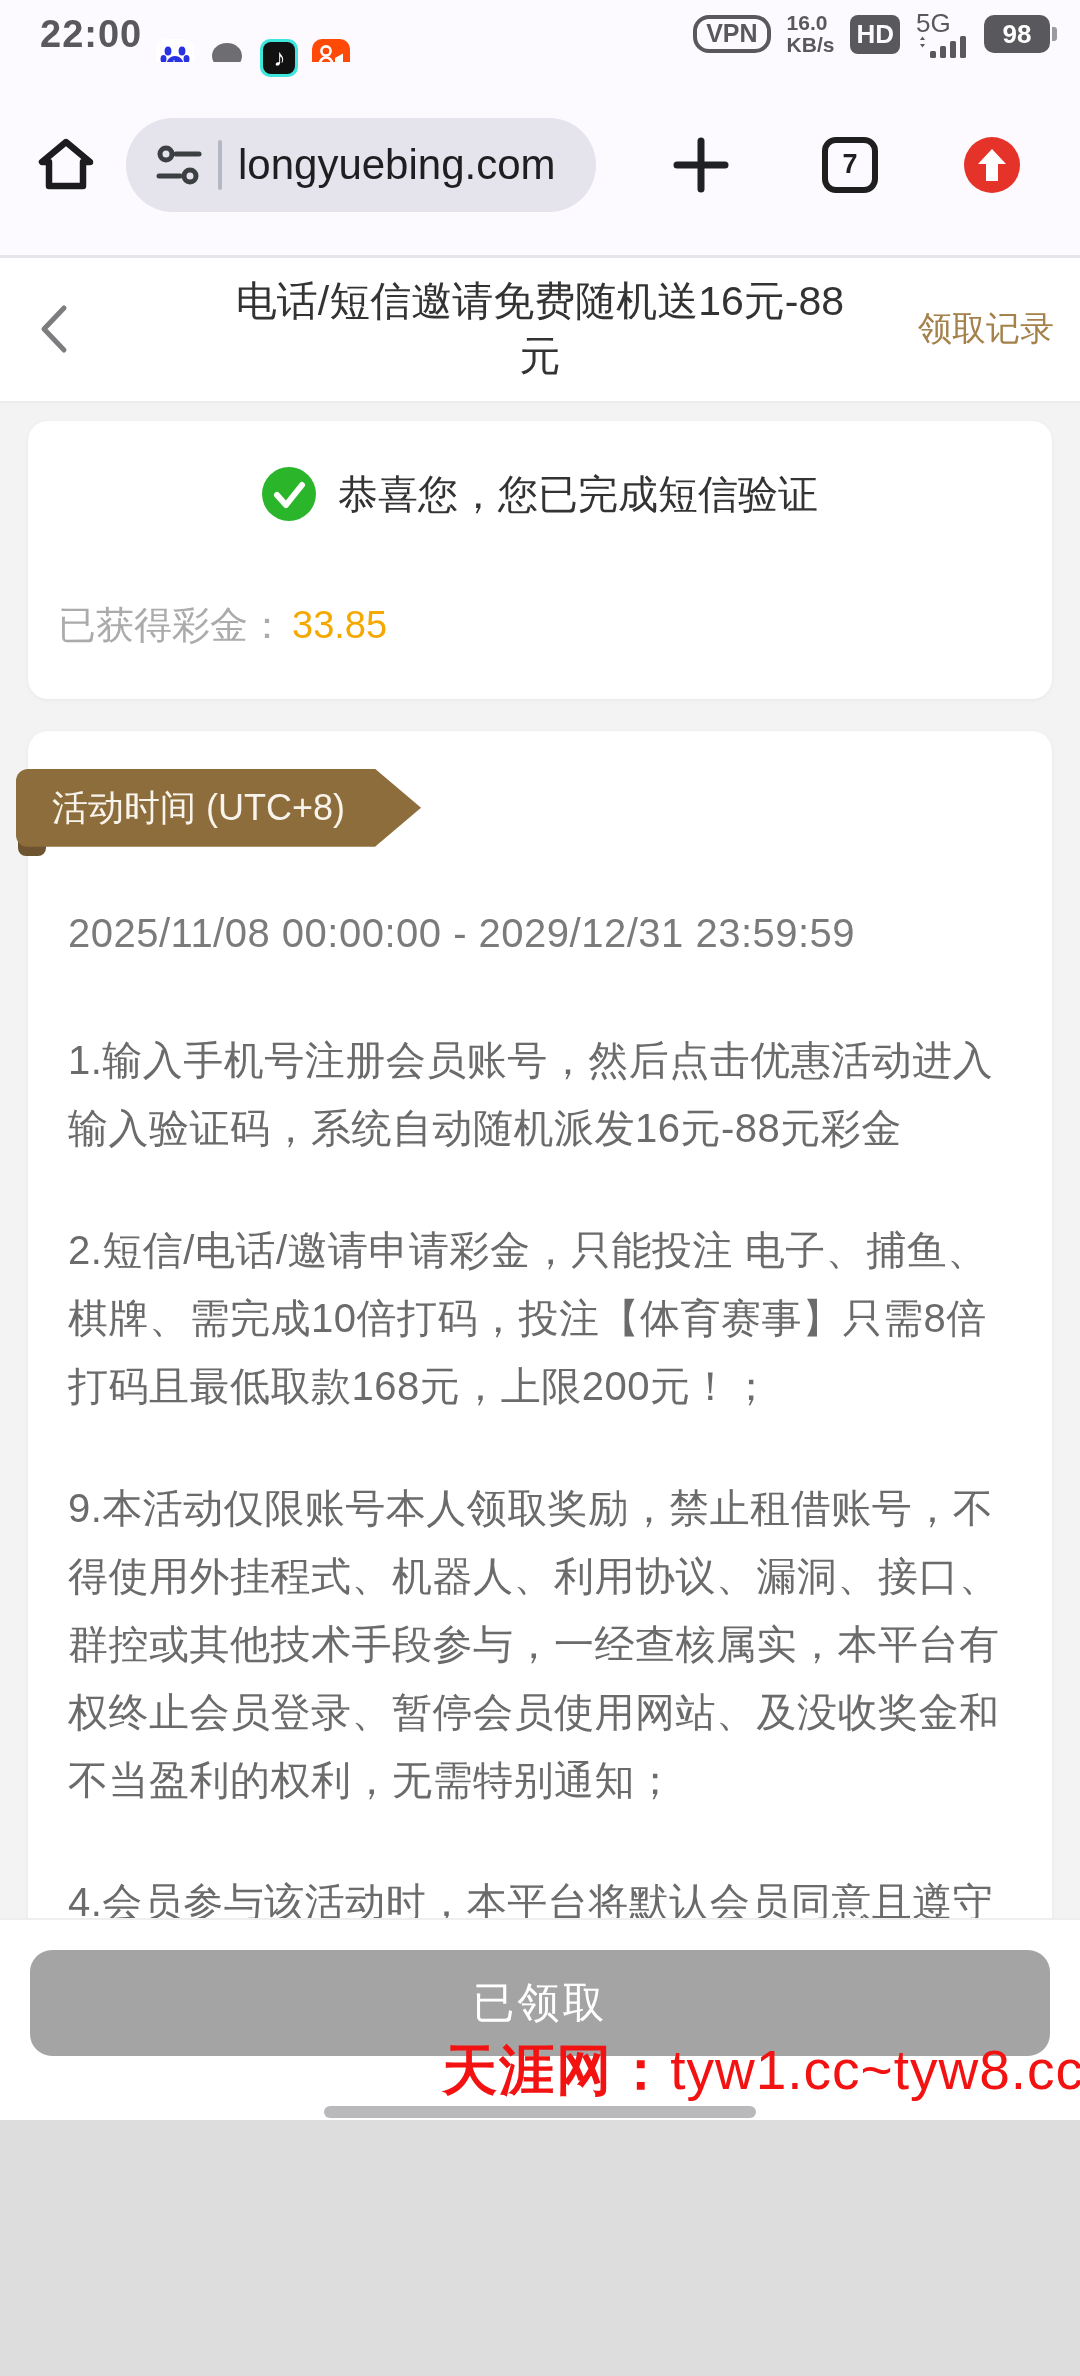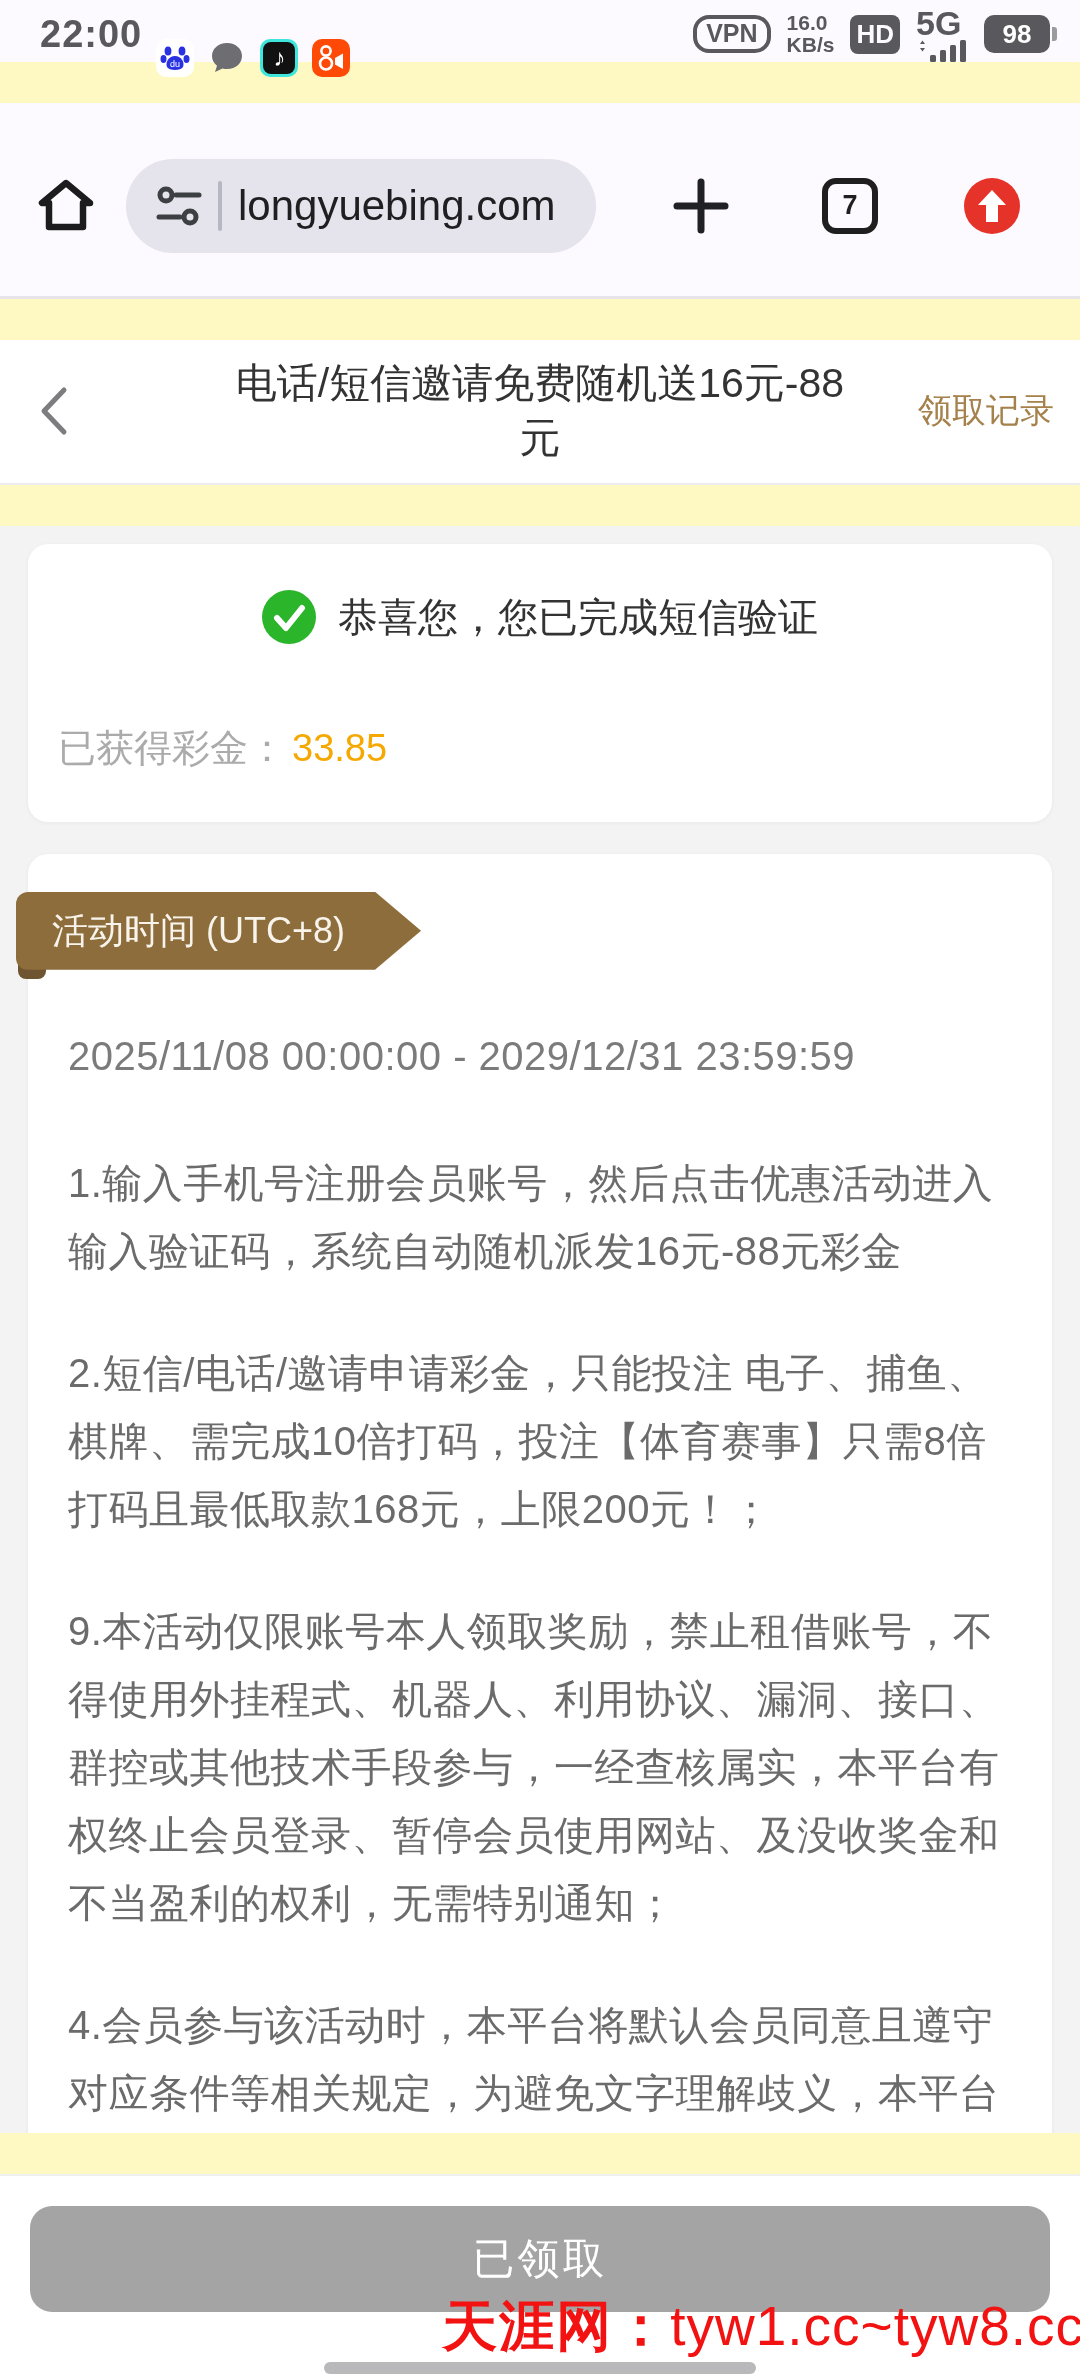--- a/index.html
+++ b/index.html
@@ -1,20 +1,20 @@
 <!DOCTYPE html>
 <html style="--accent-gold: #a5824c; --ribbon-brown: #8e6d3c; --ribbon-fold-brown: #6e5430; --success-green: #2bb52b; --bonus-orange: #f5a800; --watermark-red: #f31212; --update-red: #e5332a; --button-gray: #a4a4a4; --douyin-cyan: #3ee6dc; --kuaishou-orange: #ff4906;"><head>
 <meta charset="utf-8">
 <style>
   * { margin:0; padding:0; box-sizing:border-box; }
   html,body { width:1080px; }
   body { font-family:"Liberation Sans","DejaVu Sans",sans-serif; background:#dddddd; }
   .screen {
-    position:relative; width:1080px; height:2376px; margin:0 auto;
-    background:#fef9c3; overflow:hidden; display:flex; flex-direction:column;gap:41px;
+    position:relative; width:1080px; height:2120px; margin:0 auto;
+    background:#fef9c3; overflow:hidden; display:flex; flex-direction:column;
   }
 
   
   .status-bar {
     height:62px; background:#fcfafe; display:flex; align-items:center;
     justify-content:space-between; padding:6px 30px 0 40px; flex:0 0 auto;
     color:#59595d;
   }
   .sb-left { display:flex; align-items:center; gap:14px; }
   .sb-time { font-size:38px; font-weight:600; letter-spacing:1px; }
@@ -22,21 +22,21 @@
   .notif.baidu { background:#ffffff; }
   .notif.chat  { background:transparent; }
   .notif.douyin { background:var(--douyin-cyan,#3ee6dc); position:relative; }
   .notif.douyin .inner { position:absolute; inset:3px; background:#111; border-radius:8px; display:flex; align-items:center; justify-content:center; color:#fff; font-size:24px; }
   .notif.kuaishou { background:var(--kuaishou-orange,#ff4906); }
   .sb-right { display:flex; align-items:center; gap:16px; }
   .vpn-badge { border:4px solid #59595d; border-radius:16px; font-size:25px; font-weight:700; padding:1px 9px; line-height:1.1; }
   .speed { font-size:21px; font-weight:600; line-height:1.05; text-align:left; }
   .hd-badge { background:#59595d; color:#fcfafe; border-radius:8px; font-size:26px; font-weight:700; padding:4px 6px; }
   .sig { display:flex; flex-direction:column; align-items:flex-start; line-height:1; }
-  .sig .g5 { font-size:34px; font-weight:700; }
+  .sig .g5 { font-size:26px; font-weight:400; }
   .battery { position:relative; background:#59595d; color:#ffffff; border-radius:10px; width:66px; height:38px; display:flex; align-items:center; justify-content:center; font-size:26px; font-weight:700; }
   .battery::after { content:''; position:absolute; right:-7px; top:12px; width:5px; height:14px; background:#9b9b9e; border-radius:0 3px 3px 0; }
 
   
   .toolbar {
     background:#fcfafe; flex:0 0 auto; height:196px;
     display:flex; align-items:center; padding:40px 34px 28px 34px; gap:0;
     border-bottom:3px solid #e7e4ea;
   }
   .home-btn { width:64px; height:64px; display:flex; align-items:center; justify-content:center; }

